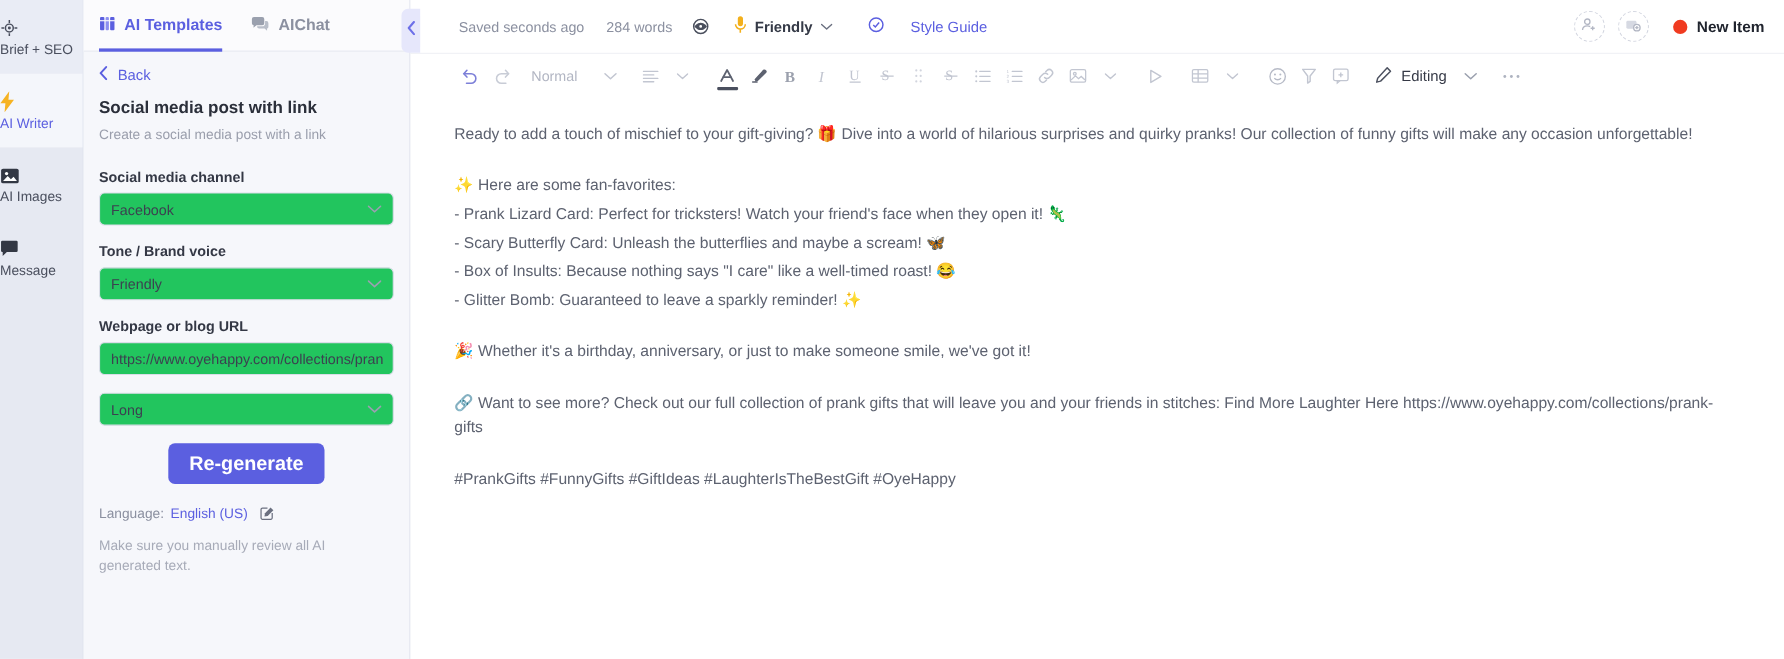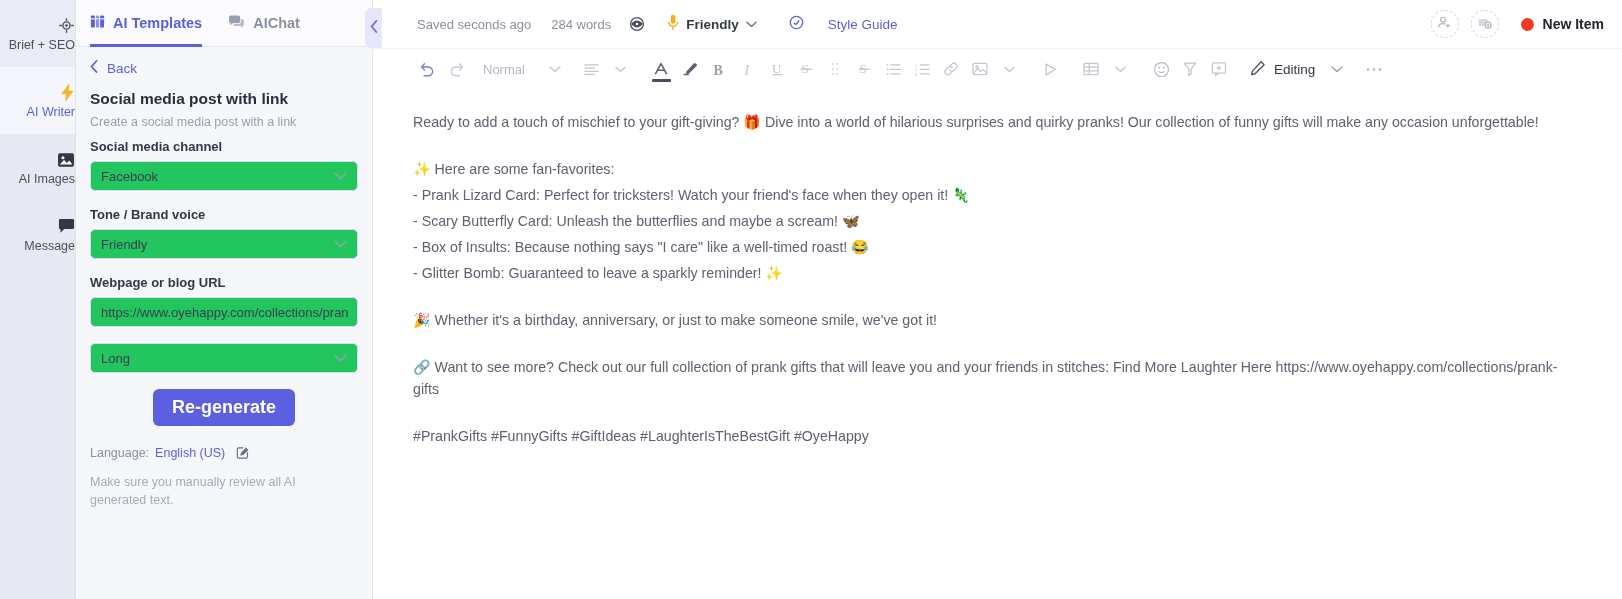--- a/index.html
+++ b/index.html
@@ -14,21 +14,21 @@
   
   .rail {
     width: 76px; min-width: 76px; height: 599px;
     background: #e6e9f2;
     display: flex; flex-direction: column;
     border-right: 1px solid #e0e3ee;
   }
   .rail-item {
     height: 67px;
     display: flex; flex-direction: column;
-    align-items: flex-end; justify-content: center;
+    align-items: flex-start; justify-content: center;
     gap: 3px;
     cursor: pointer;
     color: #4a4f5e;
   }
   .rail-item.active { background: #f4f6fb; }
   .rail-item.active .rail-label { color: #5b5fe0; }
   .rail-item:nth-child(1) { background:#e9ecf5; }
   .rail-label { font-size: 12.5px; line-height: 1; white-space: nowrap; }
   .rail-ico { height: 20px; display:flex; align-items:center; justify-content:center; }
   .rail-ico svg { display:block; }
@@ -57,21 +57,21 @@
     content: ""; position: absolute; left: 0; right: 0; bottom: 0;
     height: 2.5px; background: #5b5fe0;
   }
   .panel-body { padding: 13px 14px 0 14px; overflow: hidden; flex: 1; }
   .back-link {
     display: flex; align-items: center; gap: 9px;
     color: #5b5fe0; font-size: 13.5px; cursor: pointer;
     margin-bottom: 14px;
   }
   .tpl-title { font-size: 15.5px; font-weight: bold; color: #2b2f3a; margin-bottom: 7px; }
-  .tpl-sub { font-size: 12.5px; color: #9a9eac; margin-bottom: 10px; }
+  .tpl-sub { font-size: 12.5px; color: #9a9eac; margin-bottom: 24px; }
   .field-label { font-size: 13px; font-weight: bold; color: #343845; margin-bottom: 7px; }
   .field { margin-bottom: 16px; }
   .select, .textinput {
     width: 100%; height: 30px;
     background: #22c55e; border: 1px solid #dadde8;
     border-radius: 5px;
     display: flex; align-items: center;
     padding: 0 10px;
     font-size: 13px; color: #3c4150;
     cursor: pointer;

